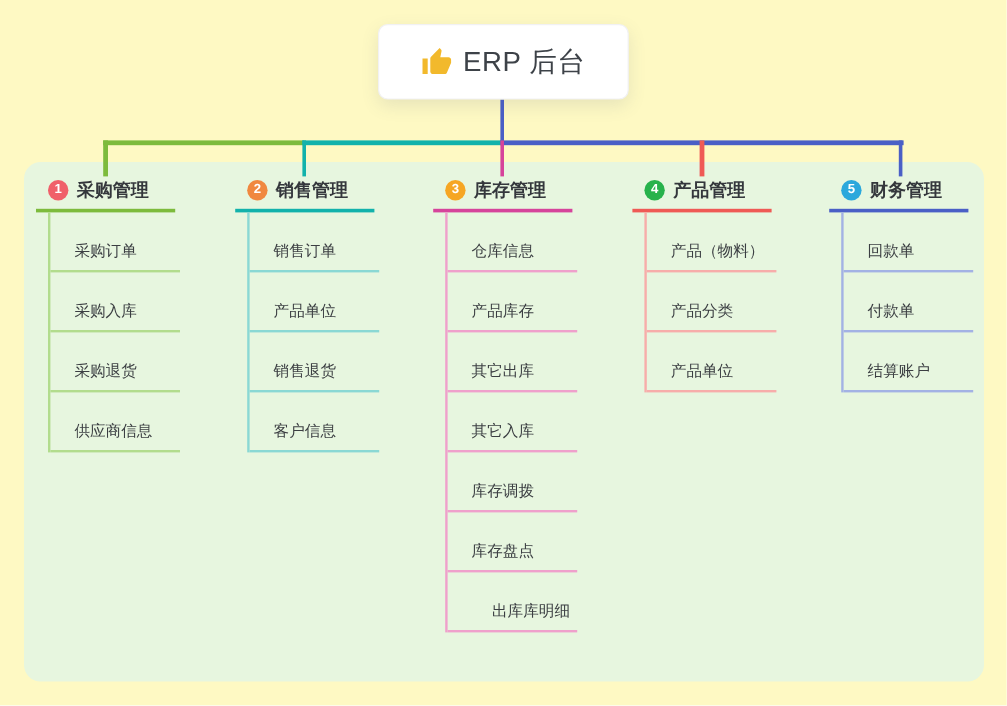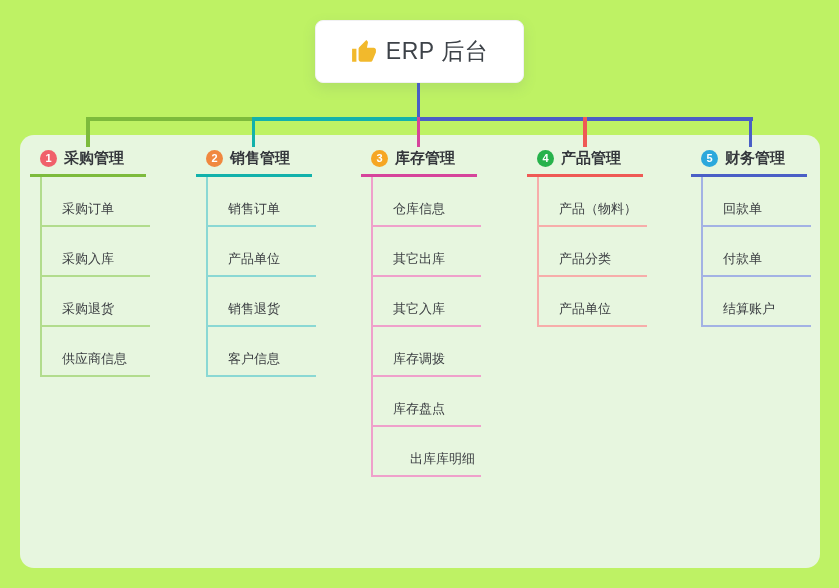--- a/index.html
+++ b/index.html
@@ -1,18 +1,18 @@
 <!DOCTYPE html>
 <html><head>
 <meta charset="utf-8">
 <style>
   * { box-sizing: border-box; margin: 0; padding: 0; }
   html,body { width: 839px; height: 588px; background: #ffffff;
     font-family: "Liberation Sans", "DejaVu Sans", sans-serif; }
-  #stage { position: relative; width: 839px; height: 588px; overflow: hidden; background:#bef264; }
+  #stage { position: relative; width: 839px; height: 588px; overflow: hidden; background:#fef9c3; }
 
   
   .panel { position: absolute; left: 20px; top: 135px; width: 800px; height: 433px;
     border-radius: 14px; }
 
   
   .root-node { position: absolute; left: 315px; top: 20px; width: 209px; height: 63px;
     background: #ffffff; border-radius: 8px; border: 1px solid #f1f1f3;
     box-shadow: 0 5px 14px rgba(80,90,120,.13);
     display: flex; align-items: center; justify-content: center; gap: 9px; z-index: 5; }
@@ -112,20 +112,23 @@
   <div class="branch b3">
     <div class="branch-header" style="border-bottom-color: rgb(214, 68, 155);">
       <span class="badge" style="background-color: rgb(246, 166, 35);">3</span>
       <span class="branch-label">库存管理</span>
     </div>
     <div class="children" style="border-left-color: rgb(239, 160, 203);">
       <div class="child-row" style="border-bottom-color: rgb(239, 160, 203);">
         <span class="child-label">仓库信息</span>
         </div>
       <div class="child-row" style="border-bottom-color: rgb(239, 160, 203);">
+        <span class="child-label">产品库存</span>
+        </div>
+      <div class="child-row" style="border-bottom-color: rgb(239, 160, 203);">
         <span class="child-label">其它出库</span>
         </div>
       <div class="child-row" style="border-bottom-color: rgb(239, 160, 203);">
         <span class="child-label">其它入库</span>
         </div>
       <div class="child-row" style="border-bottom-color: rgb(239, 160, 203);">
         <span class="child-label">库存调拨</span>
         </div>
       <div class="child-row" style="border-bottom-color: rgb(239, 160, 203);">
         <span class="child-label">库存盘点</span>

